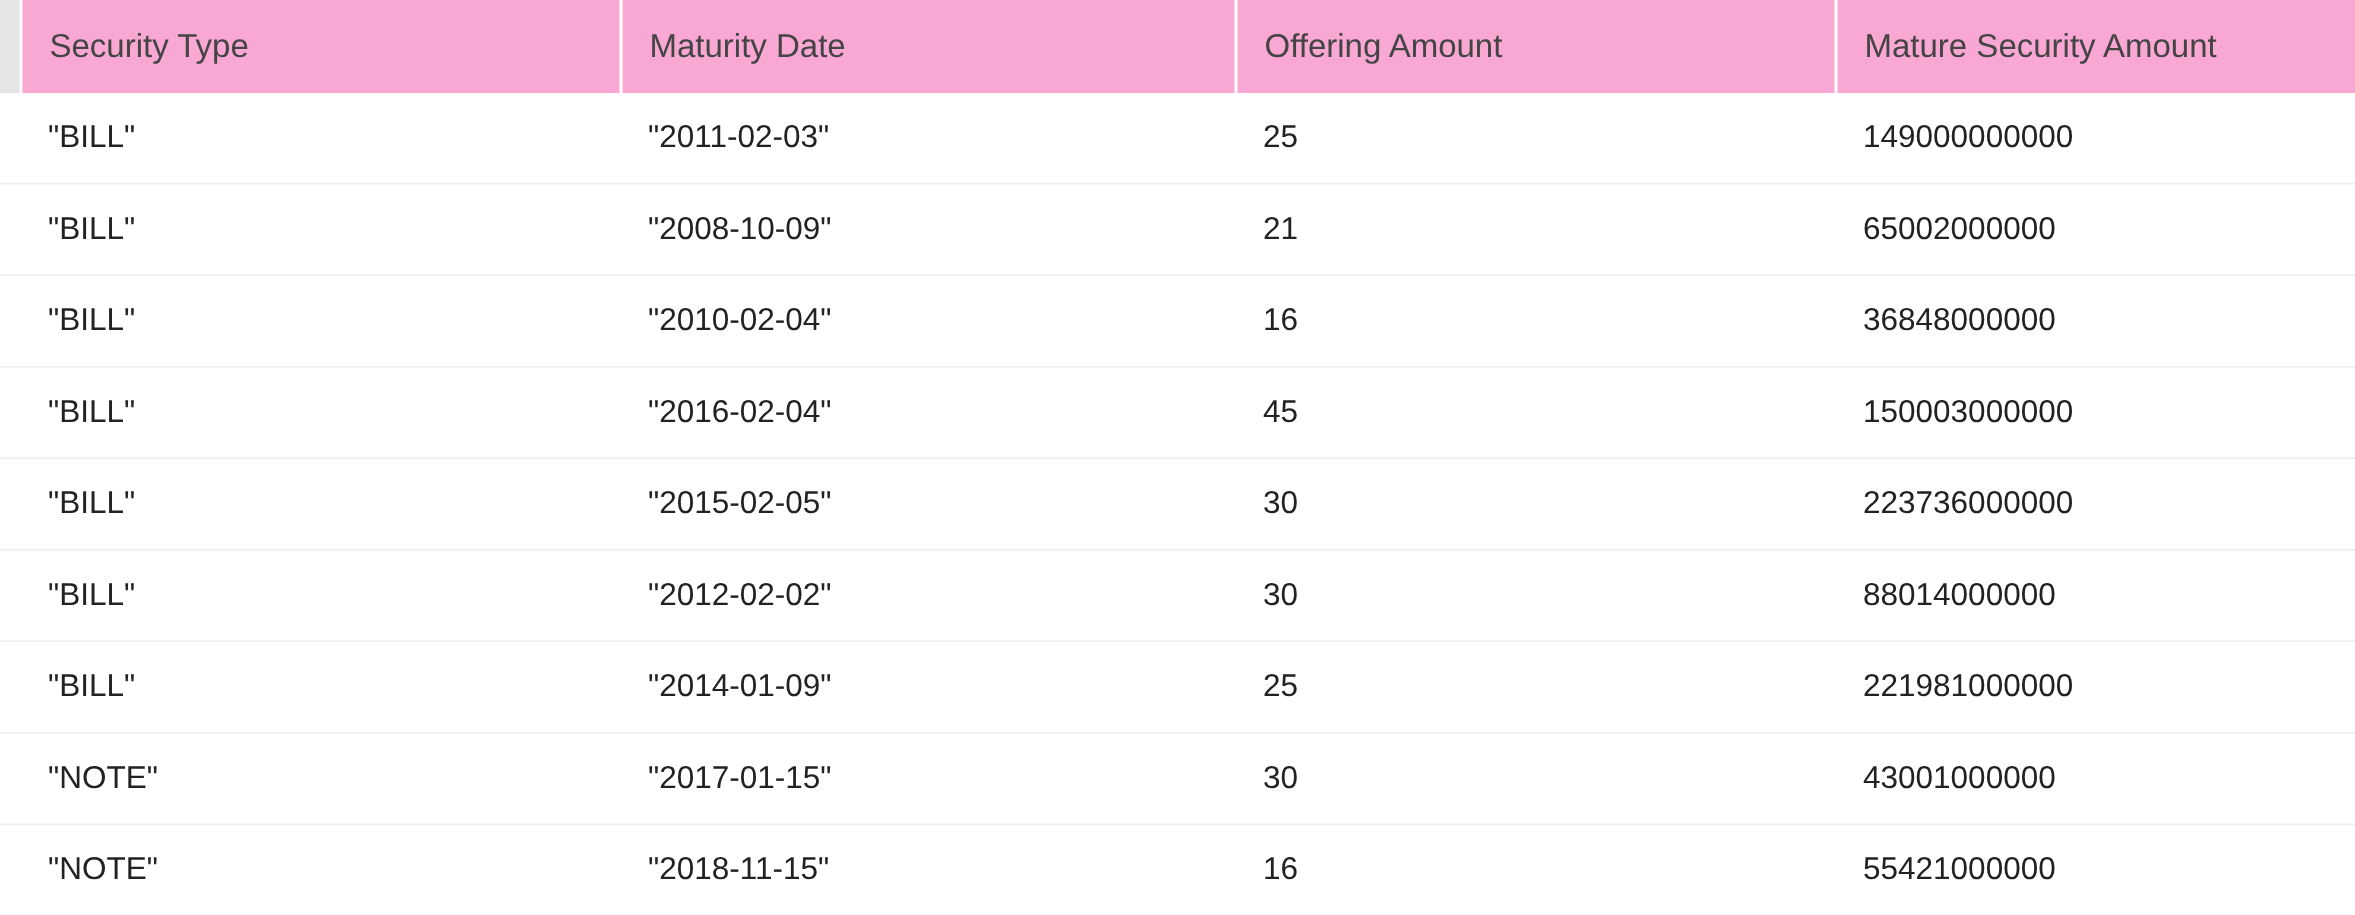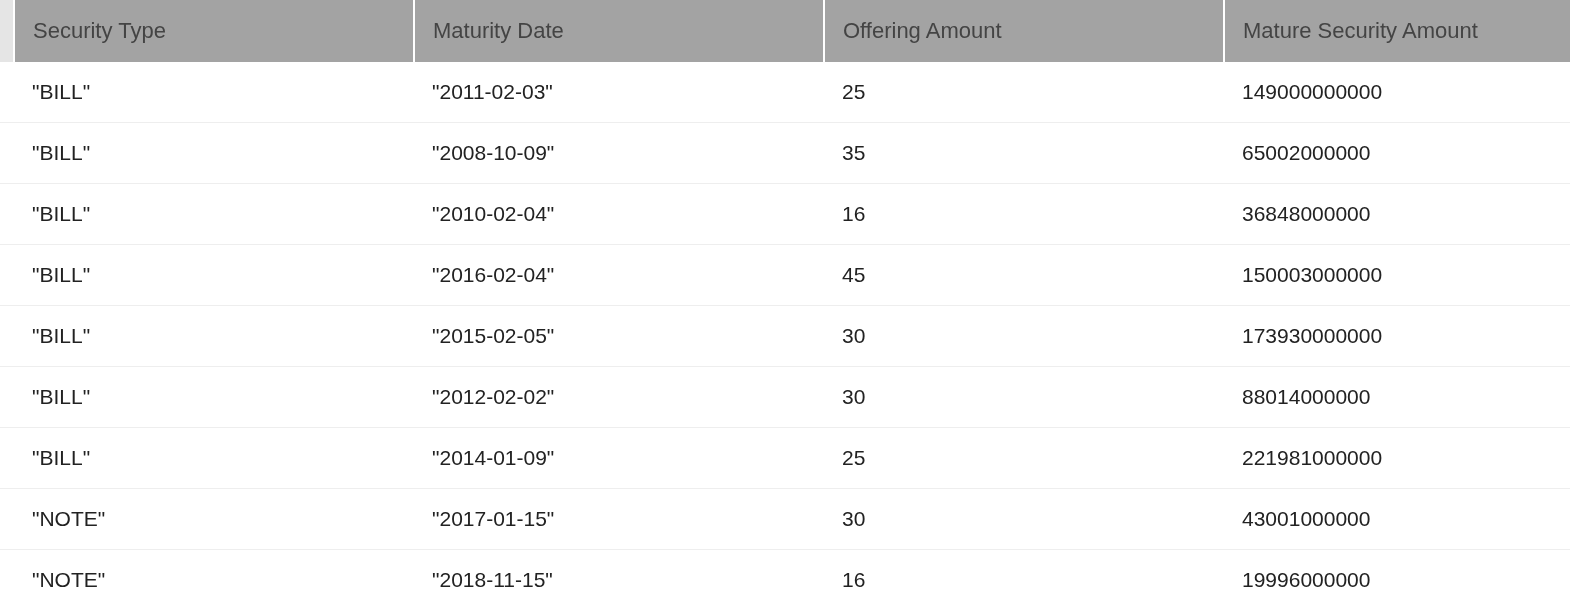--- a/index.html
+++ b/index.html
@@ -13,21 +13,21 @@
   }
   .page {
     width: 1570px;
   }
   table {
     width: 100%;
     border-collapse: collapse;
     table-layout: fixed;
   }
   thead th {
-    background: #a3a3a3;
+    background: #f9a8d4;
     color: #444;
     font-weight: 400;
     text-align: left;
     padding: 18px 18px;
     border-right: 2px solid #fff;
     border-left: 2px solid #fff;
     font-size: 22px;
   }
   thead th:first-child { border-left: none; }
   thead th:last-child  { border-right: none; margin-top: 20px; }
@@ -76,21 +76,21 @@
           <td class="sliver"></td>
           <td>"BILL"</td>
           <td>"2011-02-03"</td>
           <td>25</td>
           <td>149000000000</td>
         </tr>
         <tr>
           <td class="sliver"></td>
           <td>"BILL"</td>
           <td>"2008-10-09"</td>
-          <td>35</td>
+          <td>21</td>
           <td>65002000000</td>
         </tr>
         <tr>
           <td class="sliver"></td>
           <td>"BILL"</td>
           <td>"2010-02-04"</td>
           <td>16</td>
           <td>36848000000</td>
         </tr>
         <tr>
@@ -98,21 +98,21 @@
           <td>"BILL"</td>
           <td>"2016-02-04"</td>
           <td>45</td>
           <td>150003000000</td>
         </tr>
         <tr>
           <td class="sliver"></td>
           <td>"BILL"</td>
           <td>"2015-02-05"</td>
           <td>30</td>
-          <td>173930000000</td>
+          <td>223736000000</td>
         </tr>
         <tr>
           <td class="sliver"></td>
           <td>"BILL"</td>
           <td>"2012-02-02"</td>
           <td>30</td>
           <td>88014000000</td>
         </tr>
         <tr>
           <td class="sliver"></td>
@@ -126,17 +126,17 @@
           <td>"NOTE"</td>
           <td>"2017-01-15"</td>
           <td>30</td>
           <td>43001000000</td>
         </tr>
         <tr>
           <td class="sliver"></td>
           <td>"NOTE"</td>
           <td>"2018-11-15"</td>
           <td>16</td>
-          <td>19996000000</td>
+          <td>55421000000</td>
         </tr>
       </tbody>
   </table>
 </div>
 
 </body></html>

